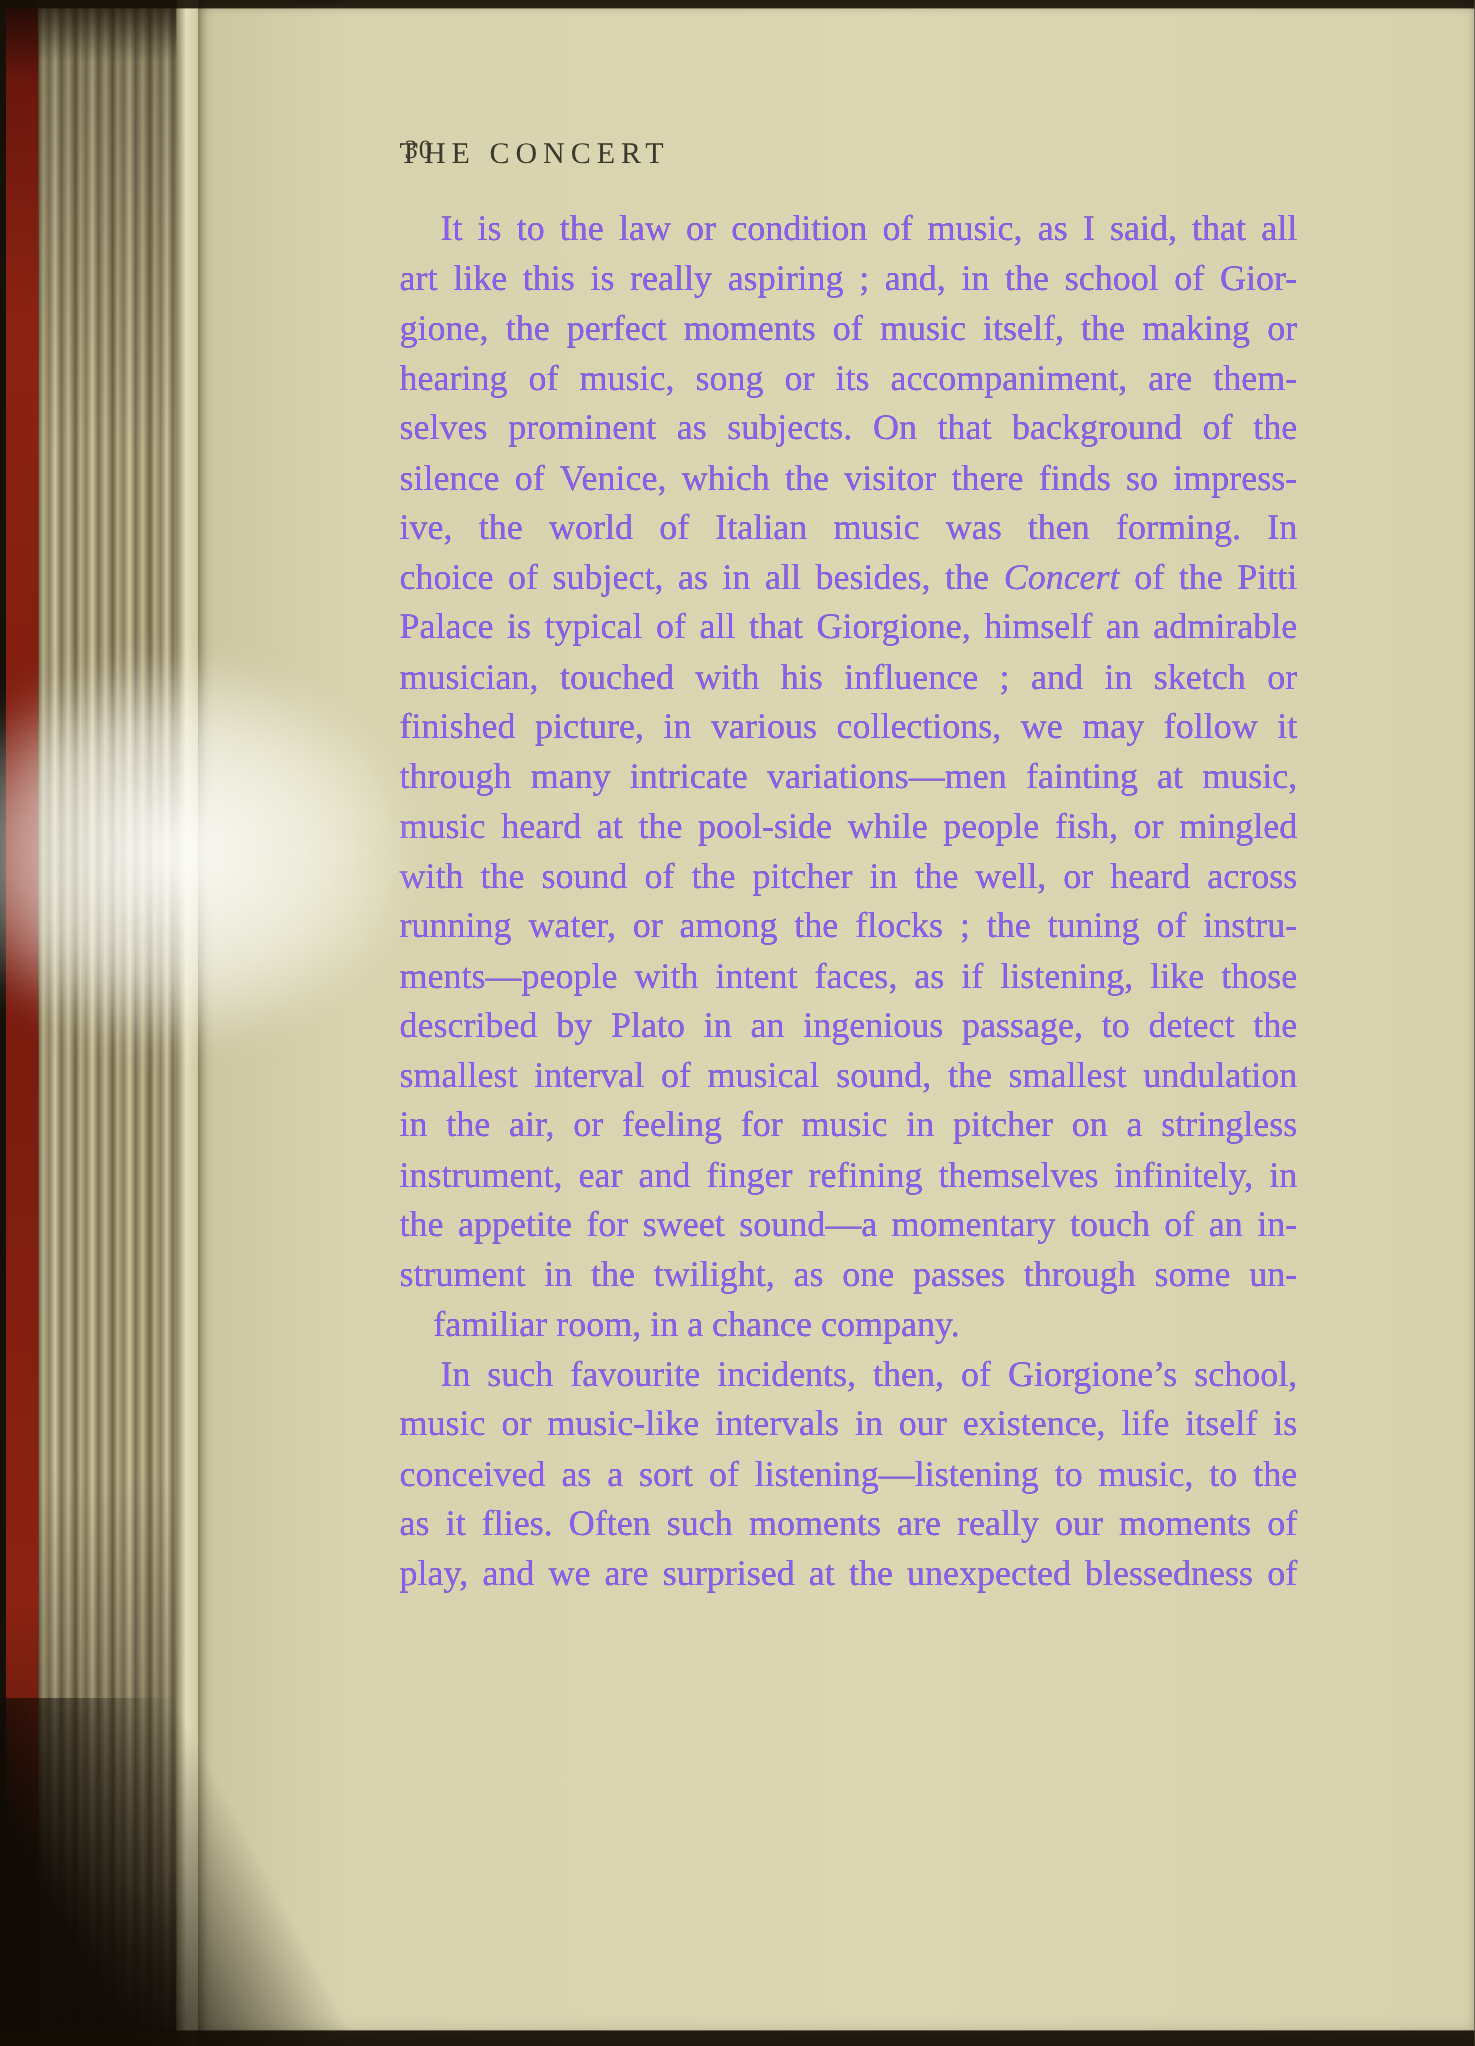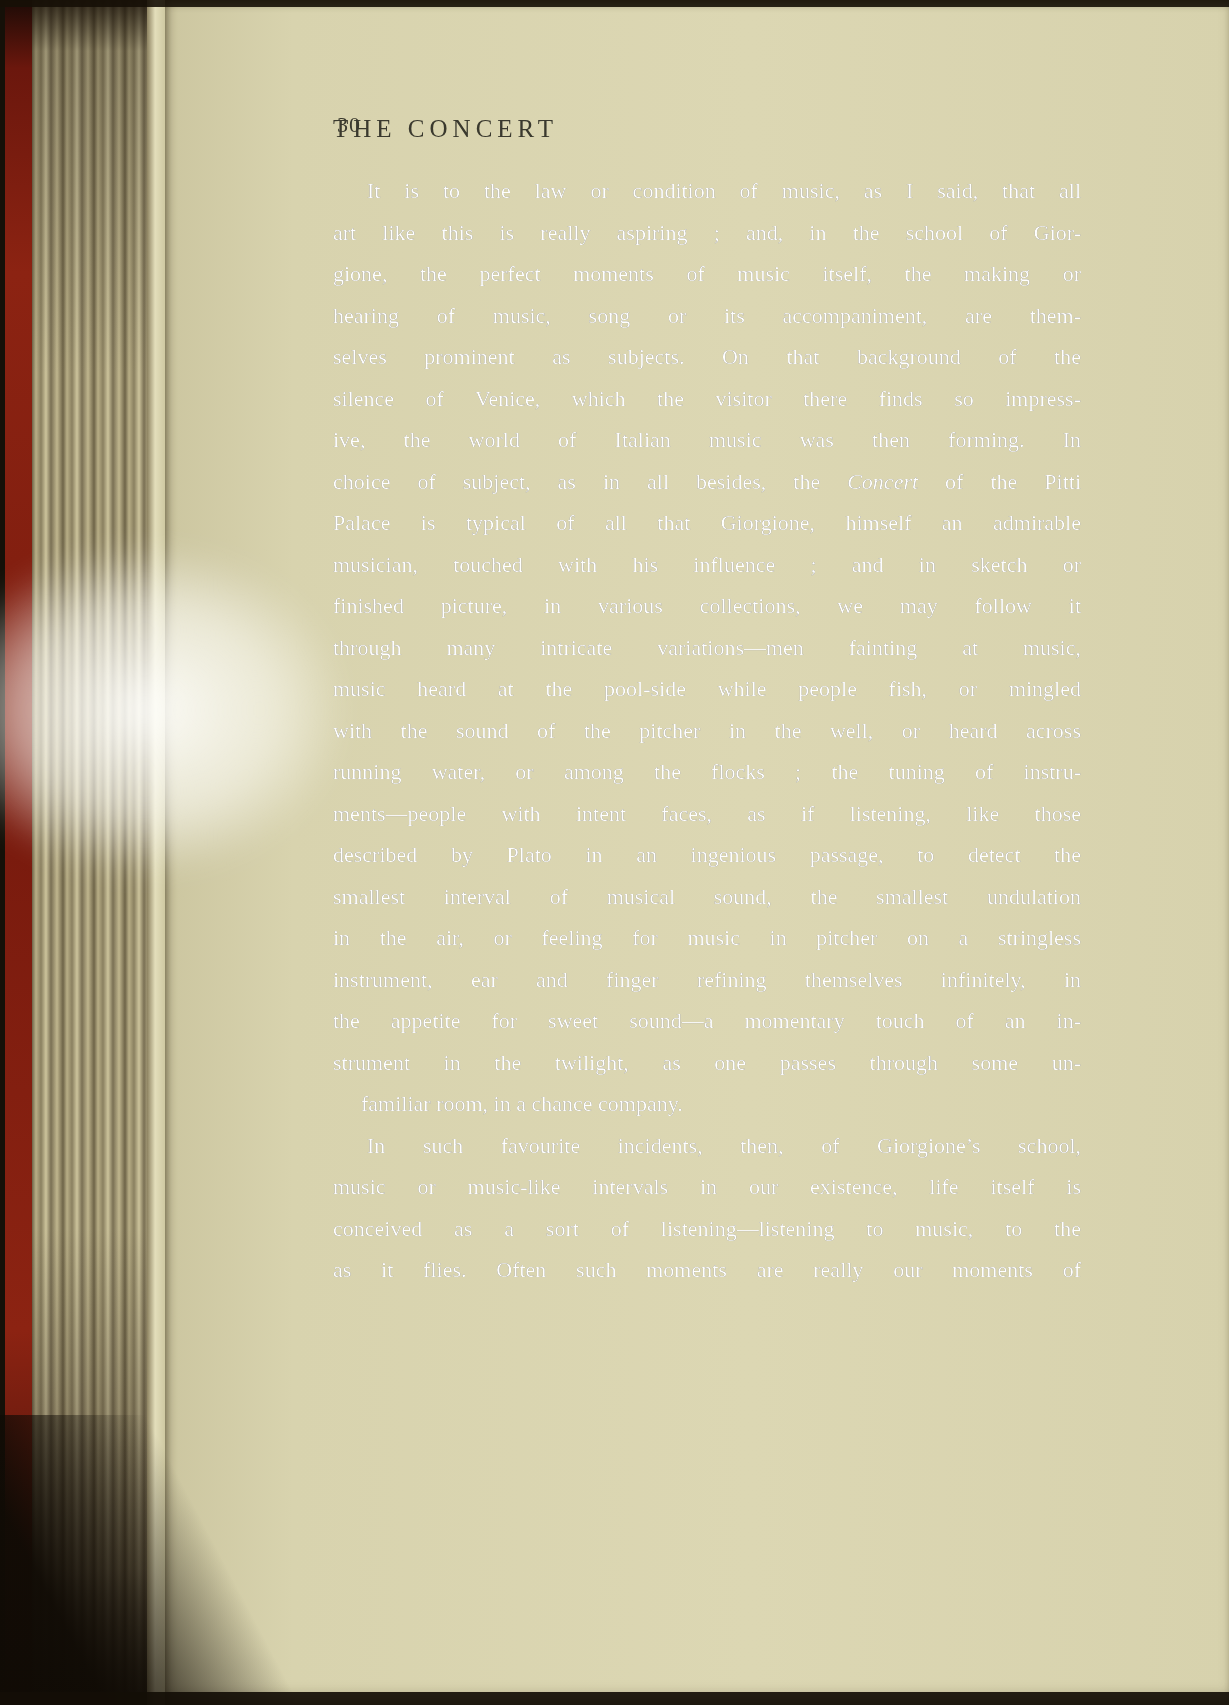--- a/index.html
+++ b/index.html
@@ -71,21 +71,21 @@
     position:absolute;left:4px;top:0;
     font-size:22px;letter-spacing:1px;
   }
   .running-header{
     position:absolute;left:0;right:0;top:3px;text-align:left;
     font-size:25px;letter-spacing:5px;font-variant:small-caps;
     text-transform:uppercase;
   }
   .text-block{
     position:absolute;left:333px;top:170px;width:748px;
-    font-size:22px;line-height:41.5px;color:#ffffff;
+    font-size:30px;line-height:41.5px;color:#8b5cf6;
     text-shadow:0 0 0.5px rgba(45,44,36,0.8);
   }
   .line{
     text-align:justify;
     text-align-last:justify;
     white-space:normal;
     height:41.5px;overflow:visible;
   }
   .line.no-justify{text-align-last:left;margin-left:28px;}
   .line.indent{padding-left:34px;}
@@ -131,20 +131,21 @@
         <div class="line">instrument, ear and finger refining themselves infinitely, in</div>
         <div class="line">the appetite for sweet sound—a momentary touch of an in-</div>
         <div class="line">strument in the twilight, as one passes through some un-</div>
         <div class="line no-justify">familiar room, in  a  chance company.</div>
       </div>
       <div>
         <div class="line indent">In such favourite incidents, then, of Giorgione’s school,</div>
         <div class="line">music or music-like intervals in our existence, life itself is</div>
         <div class="line">conceived as a sort of listening—listening to music, to the</div>
         <div class="line">as it flies.   Often such moments are really our moments of</div>
+        <div class="line">play, and we are surprised at the unexpected blessedness of</div>
       </div>
     </div>
 
   <div class="glare"></div>
   <div class="corner-shadow"></div>
   <div class="top-band"></div>
   <div class="bottom-band"></div>
 </div>
 
 </body></html>

